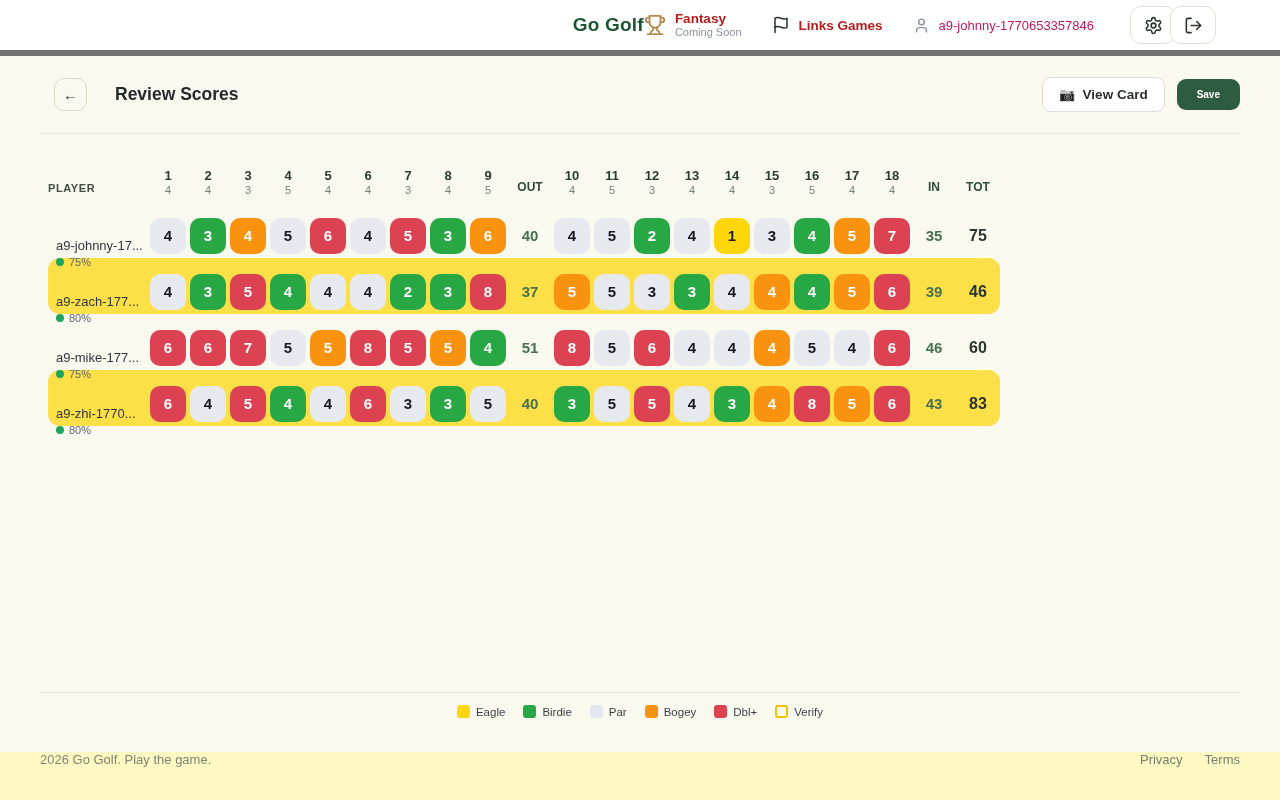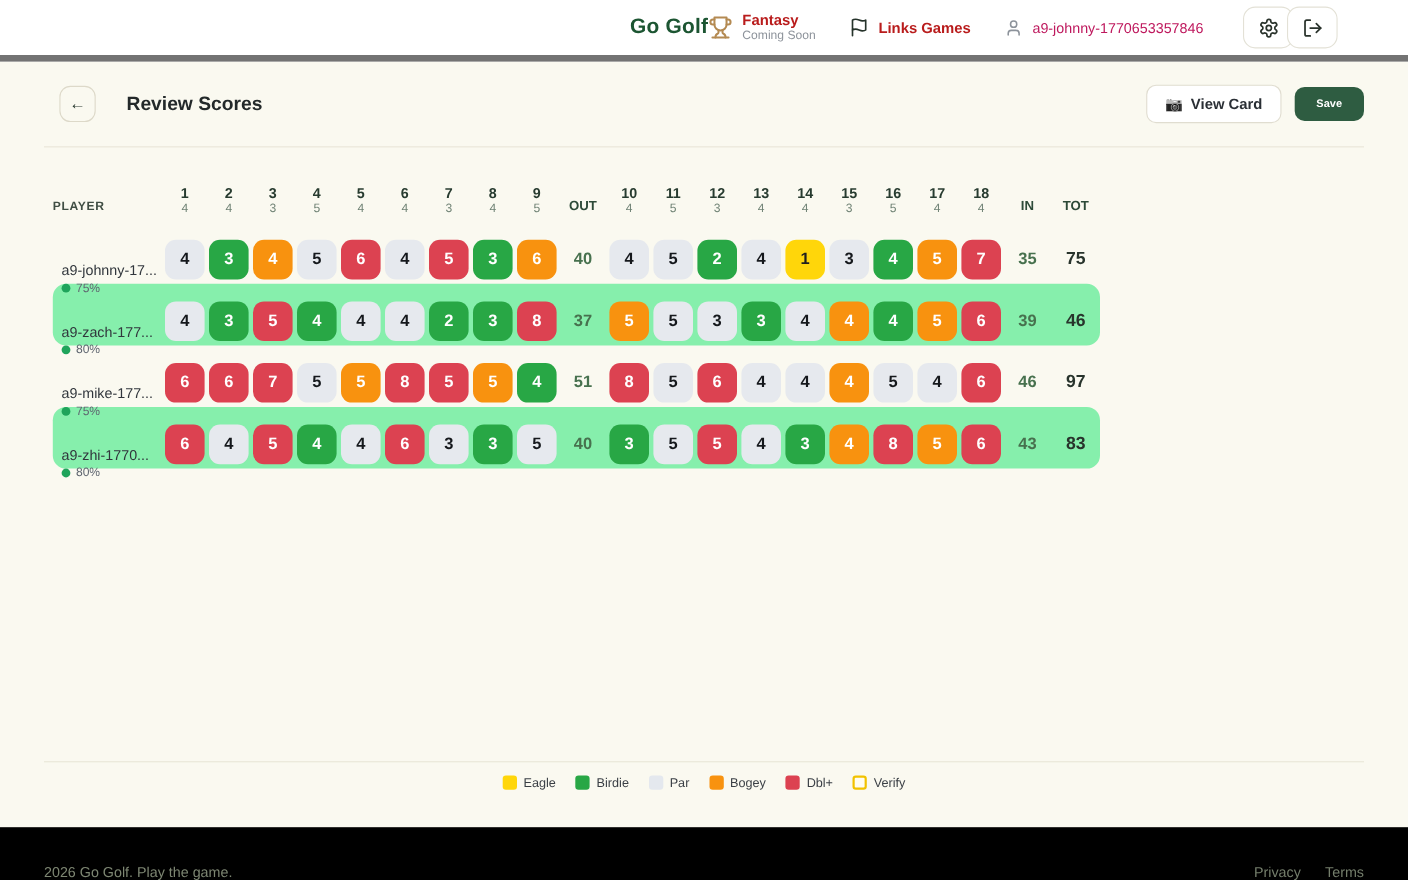--- a/index.html
+++ b/index.html
@@ -61,21 +61,21 @@
     grid-template-columns:100px repeat(9,40px) 44px repeat(9,40px) 44px 44px;
     align-items:center;
   }
   .head-row { height:50px; }
   .player-head { font-size:11px; font-weight:700; letter-spacing:.6px; color:#404e44; align-self:end; padding-bottom:8px; }
   .hole-head { text-align:center; align-self:end; padding-bottom:4px; line-height:1.25; }
   .hole-num { font-size:13px; font-weight:700; color:#273b2f; }
   .hole-par { font-size:11px; color:#6f8274; }
   .sum-head { text-align:center; font-size:12px; font-weight:700; color:#2d4a38; align-self:end; padding-bottom:8px; }
   .p-row { height:56px; }
-  .p-row.stripe { background:#86efac; border-radius:12px; }
+  .p-row.stripe { background:#fde047; border-radius:12px; }
   .player-cell { padding-left:8px; line-height:1.3;margin-top:36px; }
   .player-name { font-size:13px; color:#31363c; white-space:nowrap; }
   .player-sub { display:flex; align-items:center; gap:5px; }
   .dot { width:8px; height:8px; border-radius:50%; background:#1fa45b; }
   .pct { font-size:11px; color:#5f6670; }
   .chip {
     width:36px; height:36px; border-radius:10px; margin:0 auto;
     display:flex; align-items:center; justify-content:center;
     font-size:15px; font-weight:700; cursor:pointer; border:none;
   }
@@ -93,21 +93,21 @@
   .swatch { width:13px; height:13px; border-radius:3px; }
   .s-eagle  { background:var(--eagle); }
   .s-birdie { background:var(--birdie); }
   .s-par    { background:#e4e8ee; }
   .s-bogey  { background:var(--bogey); }
   .s-dbl    { background:var(--dbl); }
   .s-verify { background:#fffdf2; border:2px solid var(--verify_border); }
   .legend-label { font-size:11.5px; color:#3a3f45; }
   
   .app-footer {
-    flex:0 0 48px; background:#000000; display:flex; align-items:flex-end;
+    flex:0 0 48px; background:#fef9c3; display:flex; align-items:flex-start;
     justify-content:space-between; padding:0 40px; font-size:13px; color:#7d8672;
   }
   .footer-links { display:flex; gap:22px; }
   .footer-link { color:#747e6b; cursor:pointer; text-decoration:none; }
 </style>
 </head>
 <body>
 
 <header class="app-header">
   <div class="logo">Go Golf</div>
@@ -340,21 +340,21 @@
         <button class="chip t-dbl">8</button>
         <button class="chip t-par">5</button>
         <button class="chip t-dbl">6</button>
         <button class="chip t-par">4</button>
         <button class="chip t-par">4</button>
         <button class="chip t-bogey">4</button>
         <button class="chip t-par">5</button>
         <button class="chip t-par">4</button>
         <button class="chip t-dbl">6</button>
         <div class="sum-val">46</div>
-        <div class="tot-val">97</div>
+        <div class="tot-val">60</div>
       </div>
       <div class="grid-row p-row stripe">
         <div class="player-cell">
           <div class="player-name">a9-zhi-1770...</div>
           <div class="player-sub">
             <span class="dot"></span>
             <span class="pct">80%</span>
           </div>
         </div>
         <button class="chip t-dbl">6</button>

